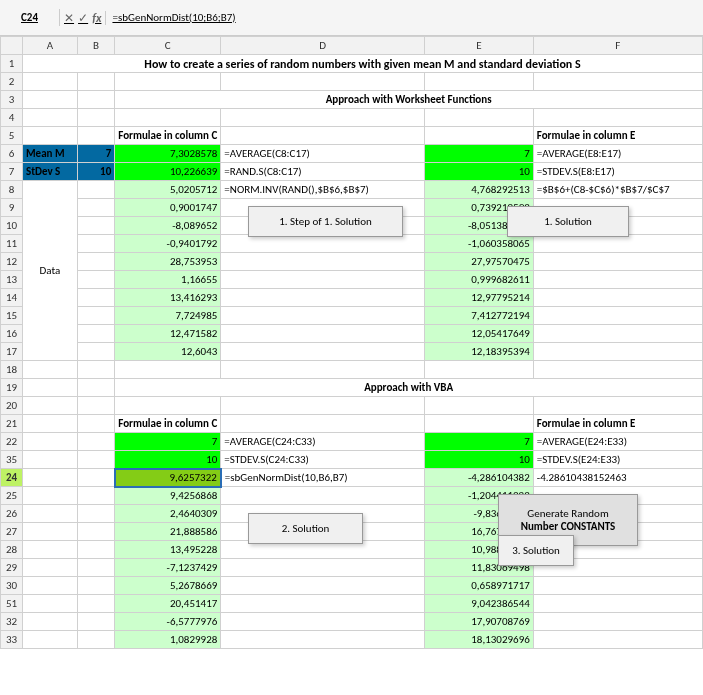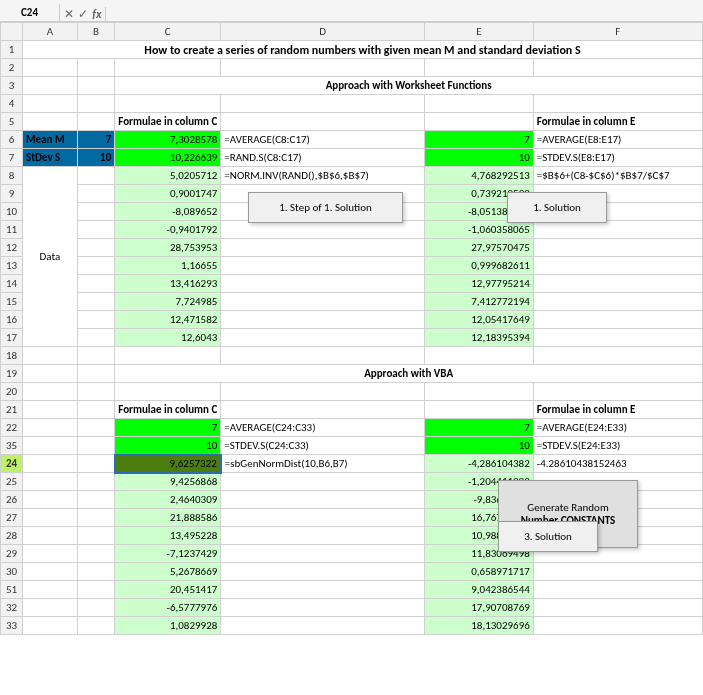--- a/index.html
+++ b/index.html
@@ -3,24 +3,25 @@
   <meta charset="utf-8">
   <style>
     * { box-sizing: border-box; margin: 0; padding: 0; }
     body { font-family: Calibri, Arial, sans-serif; font-size: 11px; background: #fff; }
 
     .excel-container { width: 703px; }
 
     
     .formula-bar {
       display: flex;
-      align-items: flex-end;
-      height: 22px;
+      align-items: center;
+      height: 36px;
       border-bottom: 1px solid #ccc;
       background: #f5f5f5;
+      text-decoration: underline;
     }
     .cell-ref-box {
       width: 60px;
       min-width: 60px;
       border-right: 1px solid #ccc;
       padding: 2px 4px;
       font-size: 11px;
       text-align: center;
       font-weight: bold;
     }
@@ -76,39 +77,39 @@
     .col-e { width: 110px; }
     .col-f { width: 170px; }
 
     
     .cell-number { text-align: right; }
     .cell-center { text-align: center; margin-top: 29px; }
     .bold { font-weight: bold; }
     .bg-yellow { background-color: #0369a1; }
     .bg-green { background-color: #00ff00; }
     .bg-light-green { background-color: #ccffcc; }
-    .bg-selected { background-color: #4d7c0f; border: 2px solid #2a6db5 !important; }
+    .bg-selected { background-color: #84cc16; border: 2px solid #2a6db5 !important; }
     .section-header { text-align: center; font-weight: bold; font-size: 12px; }
     .overlay-box {
       position: absolute;
       background: #f0f0f0;
       border: 1px solid #999;
       padding: 8px 8px;
       font-size: 11px;
       white-space: nowrap;
       z-index: 10;
       box-shadow: 2px 2px 4px rgba(0,0,0,0.2);
     }
 
     
     .gen-button {
       position: absolute;
       background: #e0e0e0;
       border: 1px solid #999;
-      padding: 20px 6px;
+      padding: 12px 6px;
       font-size: 11px;
       text-align: center;
       cursor: pointer;
       box-shadow: 2px 2px 4px rgba(0,0,0,0.2);
       z-index: 10;
     }
 
     .relative-wrapper { position: relative; }
   </style>
 </head>
@@ -116,20 +117,21 @@
 
 <div class="excel-container">
 
   <div class="formula-bar">
     <div class="cell-ref-box">C24</div>
     <div class="formula-icons">
       <span class="formula-icon">✕</span>
       <span class="formula-icon">✓</span>
       <span class="formula-icon" style="font-style:italic;font-weight:bold;">fx</span>
     </div>
+    <div class="formula-input">=sbGenNormDist(10;B6;B7)</div>
   </div>
 
   <div class="relative-wrapper">
     <table class="spreadsheet">
       <colgroup>
         <col style="width:22px">
         <col class="col-a">
         <col class="col-b">
         <col class="col-c">
         <col class="col-d">
@@ -458,28 +460,31 @@
           <td class="bg-light-green cell-number">18,13029696</td>
           <td></td>
         </tr>
       </tbody>
     </table>
 
     <div class="overlay-box" style="top: 170px; left: 248px; width: 155px; text-align:center;">
       <span>1. Step of 1. Solution</span>
     </div>
 
-    <div class="overlay-box" style="top: 170px; left: 507px; width: 100px; text-align:center;">
+    <div class="overlay-box" style="top: 170px; left: 507px; width: 122px; text-align:center;">
       <span>1. Solution</span>
     </div>
 
+    <div class="overlay-box" style="top: 477px; left: 248px; width: 115px; text-align:center;">
+      <span>2. Solution</span>
+    </div>
 
     <div class="gen-button" style="top: 458px; left: 498px; width: 140px; text-align:center;">
       <span>Generate Random</span><br>
       <span style="font-weight:bold;">Number CONSTANTS</span>
     </div>
 
-    <div class="overlay-box" style="left: 498px; width: 100px; text-align: center; top: 499px;">
+    <div class="overlay-box" style="left: 498px; width: 76px; text-align: center; top: 499px;">
       <span>3. Solution</span>
     </div>
   </div>
 
 </div>
 
 </body></html>

